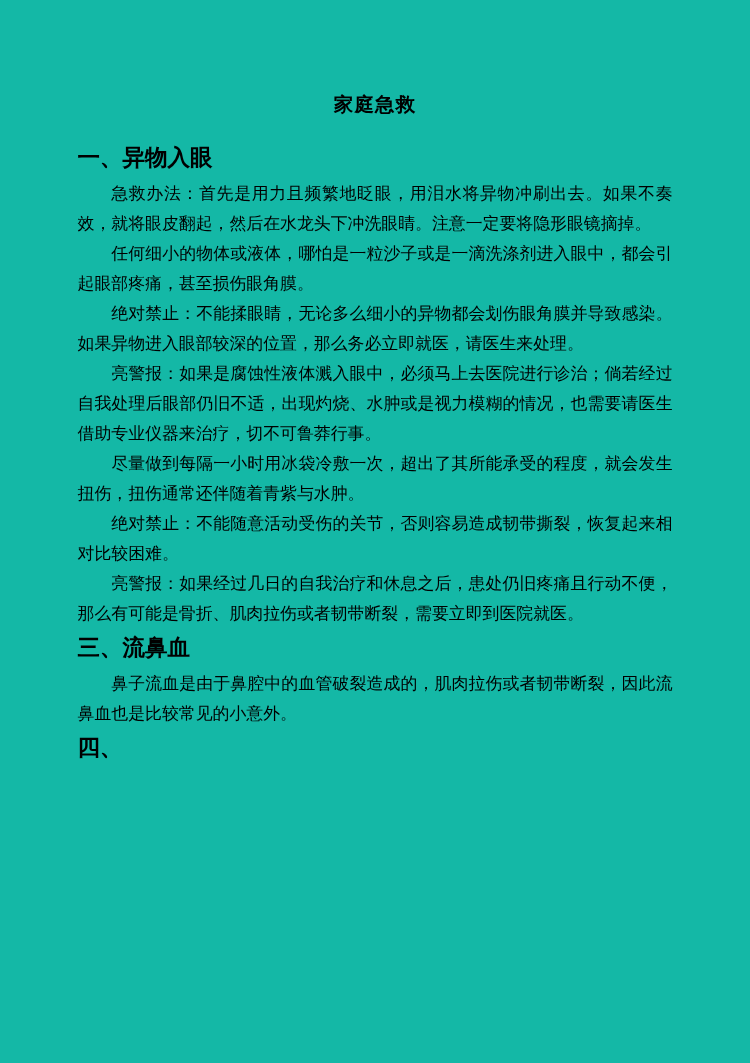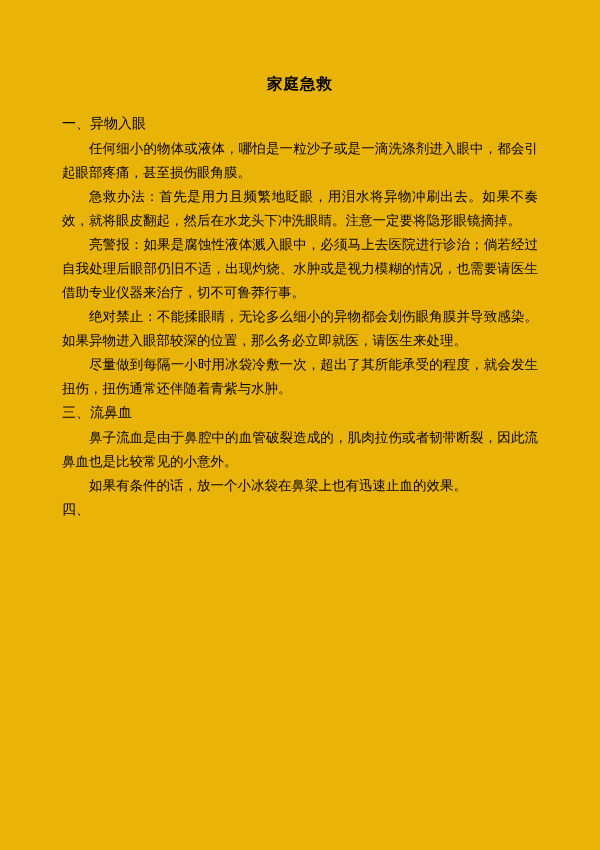--- a/index.html
+++ b/index.html
@@ -12,59 +12,61 @@
     background: #ffffff;
     font-family: "DejaVu Serif", "Liberation Serif", serif;
     color: #000000;
     overflow: hidden;
   }
   .page {
     box-sizing: border-box;
     width: 600px;
     height: 850px;
     padding: 72px 62px 40px 62px;
-    background: #eab308;
+    background: #14b8a6;
   }
   .doc-title {
     text-align: center;
     font-size: 15.5px;
     font-weight: bold;
     letter-spacing: 1px;
     margin: 0 0 14px 0;
     line-height: 1.6;
   }
   .section-heading {
-    font-size: 14px;
+    font-size: 18px;
     line-height: 1.78;
     margin: 0;
     text-align: justify;
     text-justify: inter-ideograph;
+    font-weight: bold;
   }
   .para {
     font-size: 13.5px;
     line-height: 1.78;
     margin: 0;
     text-indent: 2em;
     text-align: justify;
     text-justify: inter-ideograph;
   }
   .body-block {
     margin: 0;
   }
 </style>
 </head>
 <body>
 
 <div class="page">
   <h1 class="doc-title">家庭急救</h1>
   <div class="body-block">
     <p class="section-heading">一、异物入眼</p>
+    <p class="para">急救办法：首先是用力且频繁地眨眼，用泪水将异物冲刷出去。如果不奏效，就将眼皮翻起，然后在水龙头下冲洗眼睛。注意一定要将隐形眼镜摘掉。</p>
     <p class="para">任何细小的物体或液体，哪怕是一粒沙子或是一滴洗涤剂进入眼中，都会引起眼部疼痛，甚至损伤眼角膜。</p>
-    <p class="para">急救办法：首先是用力且频繁地眨眼，用泪水将异物冲刷出去。如果不奏效，就将眼皮翻起，然后在水龙头下冲洗眼睛。注意一定要将隐形眼镜摘掉。</p>
+    <p class="para">绝对禁止：不能揉眼睛，无论多么细小的异物都会划伤眼角膜并导致感染。如果异物进入眼部较深的位置，那么务必立即就医，请医生来处理。</p>
     <p class="para">亮警报：如果是腐蚀性液体溅入眼中，必须马上去医院进行诊治；倘若经过自我处理后眼部仍旧不适，出现灼烧、水肿或是视力模糊的情况，也需要请医生借助专业仪器来治疗，切不可鲁莽行事。</p>
-    <p class="para">绝对禁止：不能揉眼睛，无论多么细小的异物都会划伤眼角膜并导致感染。如果异物进入眼部较深的位置，那么务必立即就医，请医生来处理。</p>
     <p class="para">尽量做到每隔一小时用冰袋冷敷一次，超出了其所能承受的程度，就会发生扭伤，扭伤通常还伴随着青紫与水肿。</p>
+    <p class="para">绝对禁止：不能随意活动受伤的关节，否则容易造成韧带撕裂，恢复起来相对比较困难。</p>
+    <p class="para">亮警报：如果经过几日的自我治疗和休息之后，患处仍旧疼痛且行动不便，那么有可能是骨折、肌肉拉伤或者韧带断裂，需要立即到医院就医。</p>
     <p class="section-heading">三、流鼻血</p>
     <p class="para">鼻子流血是由于鼻腔中的血管破裂造成的，肌肉拉伤或者韧带断裂，因此流鼻血也是比较常见的小意外。</p>
-    <p class="para">如果有条件的话，放一个小冰袋在鼻梁上也有迅速止血的效果。</p>
     <p class="section-heading">四、</p>
   </div>
 </div>
 
 </body></html>

